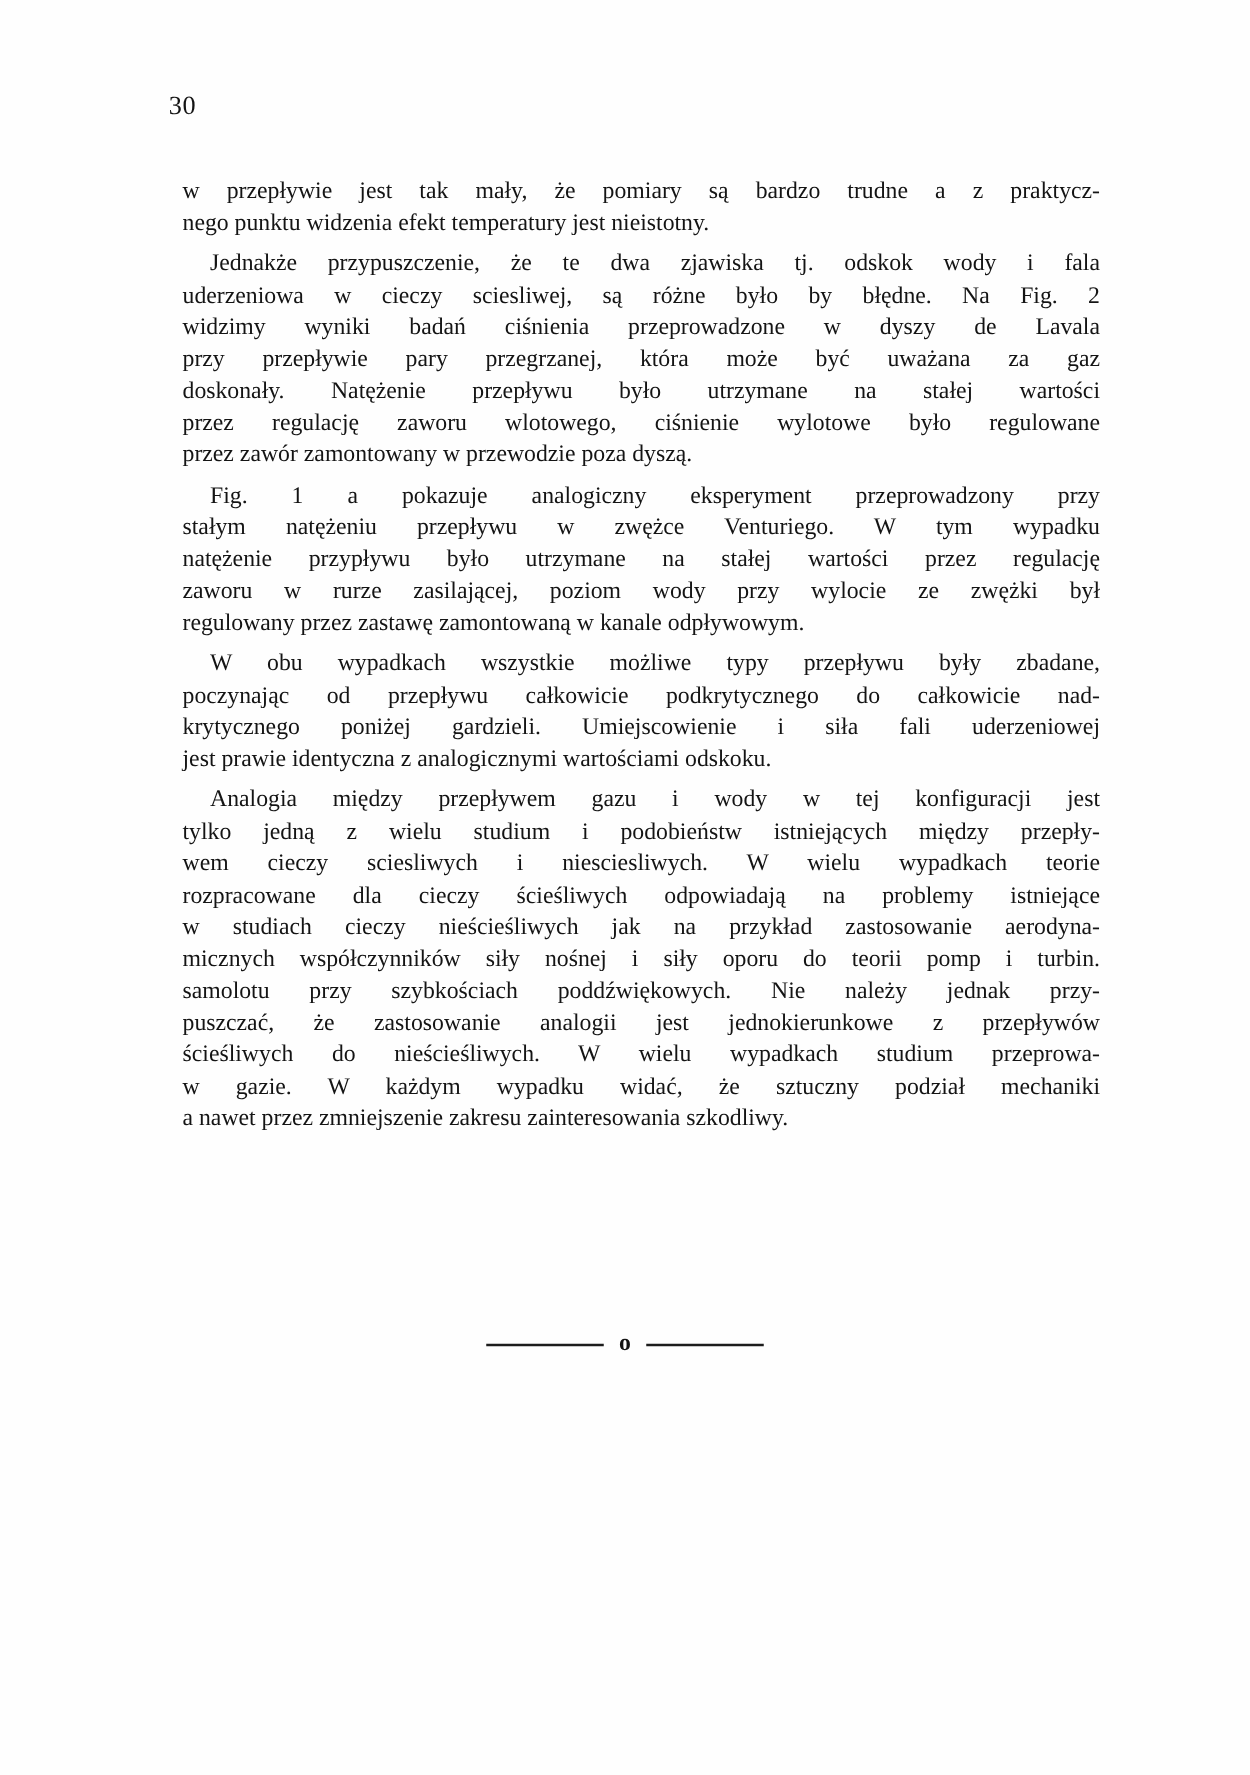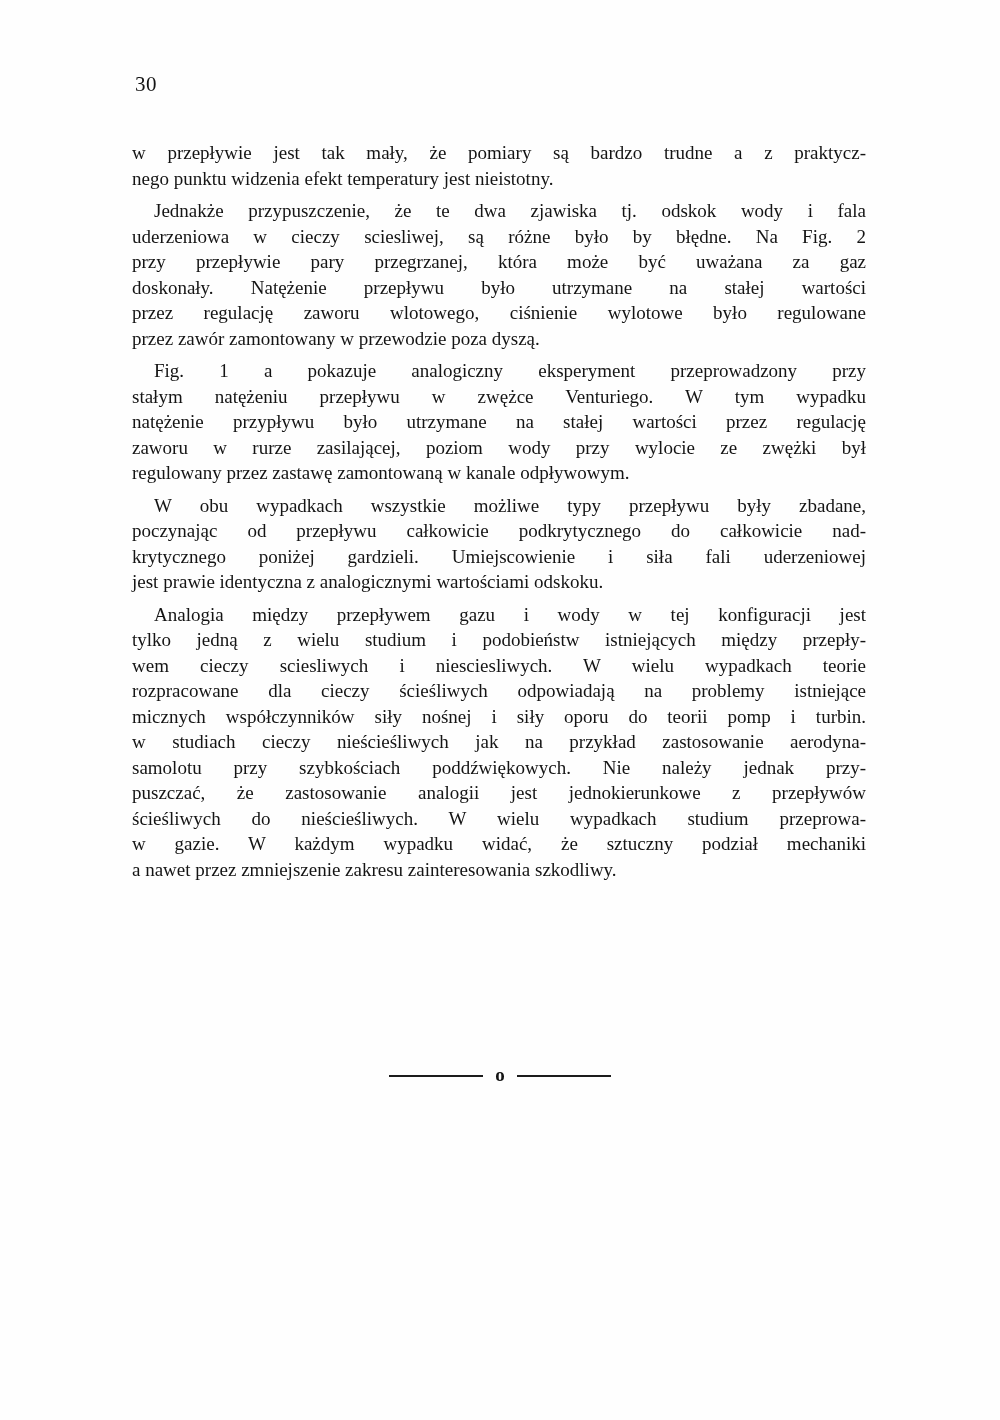--- a/index.html
+++ b/index.html
@@ -12,21 +12,21 @@
     overflow:hidden;
   }
   .page-number{
     position:absolute;
     top:72px;left:135px;
     font-size:21px;
     letter-spacing:0.5px;
   }
   .text-block{
     position:absolute;
-    top:140px;left:132px;
+    top:140px;left:146px;
     width:734px;
     font-size:19px;
     line-height:25.5px;
   }
   .para{margin:0 0 7px 0;}
   .line{
     text-align:justify;
     text-align-last:justify;
     white-space:normal;
   }
@@ -60,20 +60,21 @@
 <div class="text-block">
 
   <div class="para">
     <div class="line">w przepływie jest tak mały, że pomiary są bardzo trudne a z praktycz-</div>
     <div class="line last">nego punktu widzenia efekt temperatury jest nieistotny.</div>
   </div>
 
   <div class="para">
     <div class="line first">Jednakże przypuszczenie, że te dwa zjawiska tj. odskok wody i fala</div>
     <div class="line">uderzeniowa w cieczy sciesliwej, są różne było by błędne. Na Fig. 2</div>
+    <div class="line">widzimy wyniki badań ciśnienia przeprowadzone w dyszy de Lavala</div>
     <div class="line">przy przepływie pary przegrzanej, która może być uważana za gaz</div>
     <div class="line">doskonały. Natężenie przepływu było utrzymane na stałej wartości</div>
     <div class="line">przez regulację zaworu wlotowego, ciśnienie wylotowe było regulowane</div>
     <div class="line last">przez zawór zamontowany w przewodzie poza dyszą.</div>
   </div>
 
   <div class="para">
     <div class="line first">Fig. 1 a pokazuje analogiczny eksperyment przeprowadzony przy</div>
     <div class="line">stałym natężeniu przepływu w zwężce Venturiego. W tym wypadku</div>
     <div class="line">natężenie przypływu było utrzymane na stałej wartości przez regulację</div>
@@ -86,22 +87,22 @@
     <div class="line">poczynając od przepływu całkowicie podkrytycznego do całkowicie nad-</div>
     <div class="line">krytycznego poniżej gardzieli. Umiejscowienie i siła fali uderzeniowej</div>
     <div class="line last">jest prawie identyczna z analogicznymi wartościami odskoku.</div>
   </div>
 
   <div class="para">
     <div class="line first">Analogia między przepływem gazu i wody w tej konfiguracji jest</div>
     <div class="line">tylko jedną z wielu studium i podobieństw istniejących między przepły-</div>
     <div class="line">wem cieczy sciesliwych i niesciesliwych. W wielu wypadkach teorie</div>
     <div class="line">rozpracowane dla cieczy ścieśliwych odpowiadają na problemy istniejące</div>
+    <div class="line">w studiach cieczy nieścieśliwych jak na przykład zastosowanie aerodyna-</div>
     <div class="line">micznych współczynników siły nośnej i siły oporu do teorii pomp i turbin.</div>
-    <div class="line">w studiach cieczy nieścieśliwych jak na przykład zastosowanie aerodyna-</div>
     <div class="line">samolotu przy szybkościach poddźwiękowych. Nie należy jednak przy-</div>
     <div class="line">puszczać, że zastosowanie analogii jest jednokierunkowe z przepływów</div>
     <div class="line">ścieśliwych do nieścieśliwych. W wielu wypadkach studium przeprowa-</div>
     <div class="line">w gazie. W każdym wypadku widać, że sztuczny podział mechaniki</div>
     <div class="line last">a nawet przez zmniejszenie zakresu zainteresowania szkodliwy.</div>
   </div>
 
 </div>
 
 <div class="divider">

